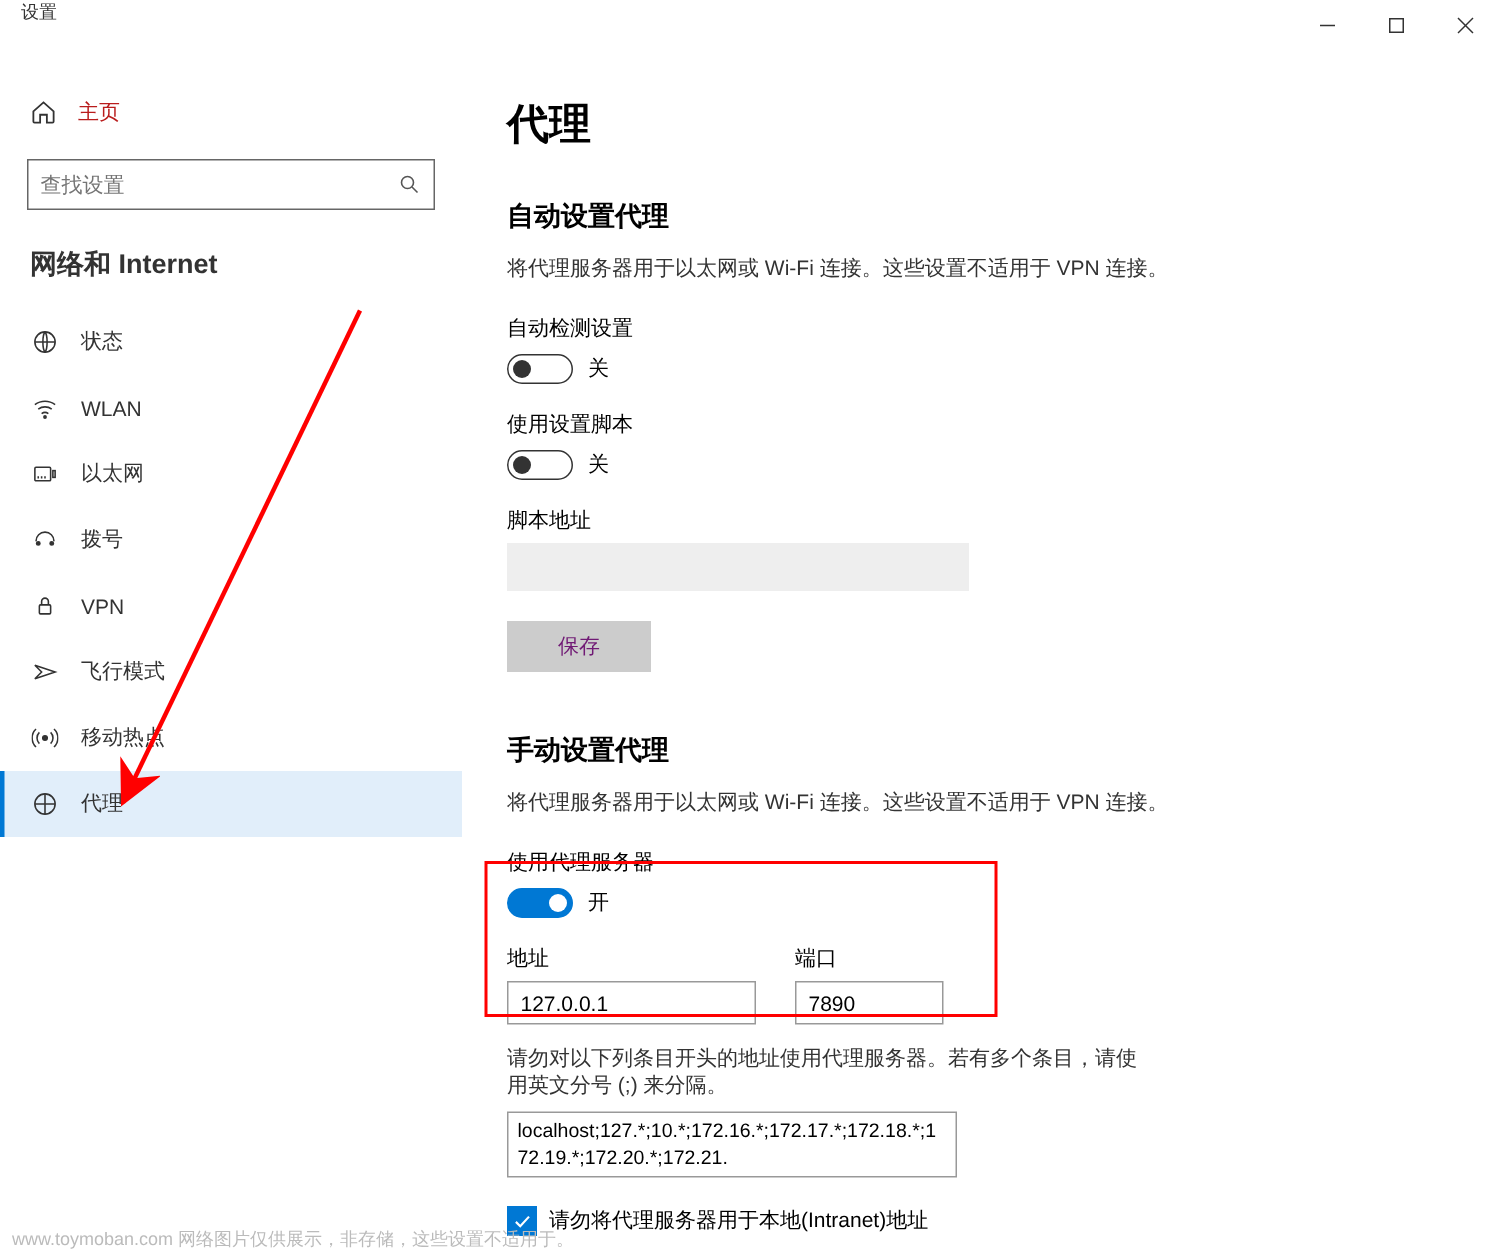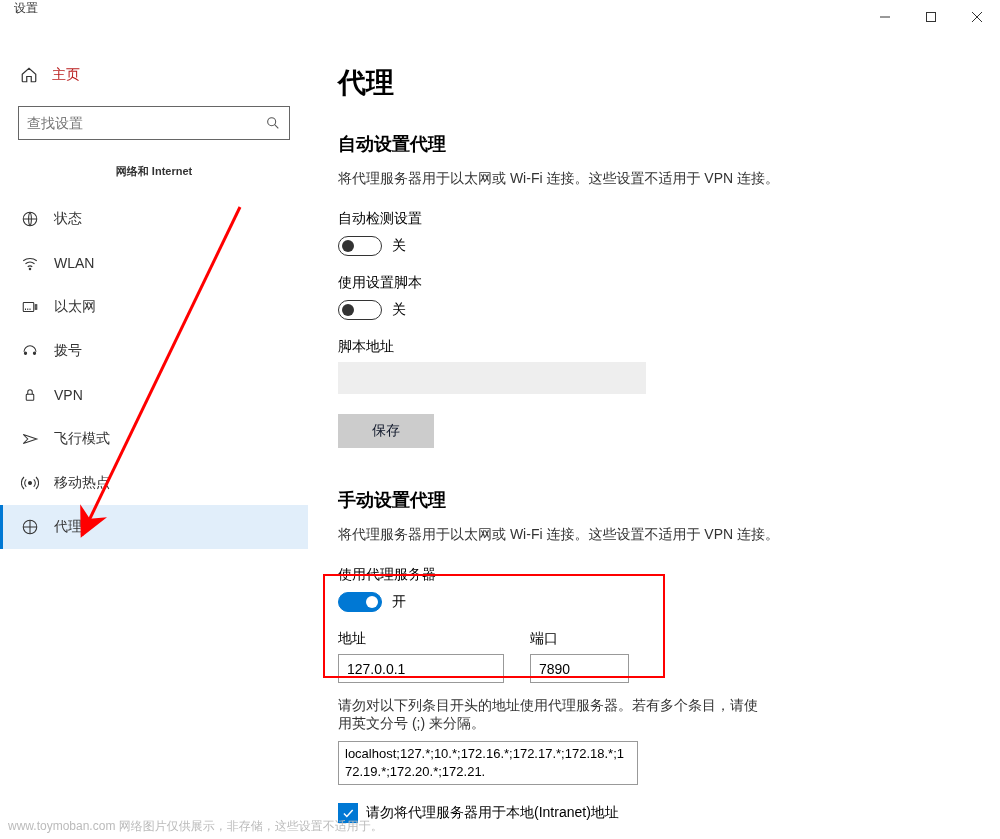--- a/index.html
+++ b/index.html
@@ -17,21 +17,21 @@
   
   .sidebar { width: 308px; background: #fff; padding-top: 24px; }
   .home-row { display: flex; align-items: center; padding: 8px 20px; cursor: pointer; }
   .home-row .icon { width: 18px; height: 18px; margin-right: 14px; display:flex; align-items:center; justify-content:center; }
   .home-row .label { font-size: 14px; color: #b91c1c; }
 
   .search-box { margin: 14px 18px 18px 18px; border: 1px solid #666; height: 34px; display: flex; align-items: center; padding: 12px 8px; }
   .search-box input { flex: 1; border: none; outline: none; font-size: 14px; background: transparent; }
   .search-box .sicon { width: 16px; height: 16px; }
 
-  .cat-header { font-size: 11px; font-weight: 600; color: #333; padding: 6px 20px 18px 20px; text-align: center; }
+  .cat-header { font-size: 18px; font-weight: 600; color: #333; padding: 6px 20px 18px 20px; }
 
   .nav-item { display: flex; align-items: center; height: 44px; padding: 0 20px; cursor: pointer; position: relative; }
   .nav-item .icon { width: 20px; height: 20px; margin-right: 14px; display:flex; align-items:center; justify-content:center; color:#333; }
   .nav-item .label { font-size: 14px; color: #333; }
   .nav-item.selected { background: #e1eefa; }
   .nav-item.selected::before { content: ""; position: absolute; left: 0; top: 0; bottom: 0; width: 3px; background: #0078d4; }
 
   
   .main { flex: 1; padding: 30px 30px 0 30px; overflow: hidden; }
   .main h1 { font-size: 28px; font-weight: 600; margin-bottom: 30px; }
@@ -41,21 +41,21 @@
   .toggle-label { font-size: 14px; margin-bottom: 8px; }
   .toggle-row { display: flex; align-items: center; margin-bottom: 18px; }
   .toggle { width: 44px; height: 20px; border-radius: 10px; border: 1px solid #333; position: relative; margin-right: 10px; cursor: pointer; background:#fff;}
   .toggle .knob { width: 12px; height: 12px; background: #333; border-radius: 50%; position: absolute; top: 3px; left: 3px; }
   .toggle.on { background: #0078d4; border-color: #0078d4; }
   .toggle.on .knob { background: #fff; left: auto; right: 3px; }
   .toggle-state { font-size: 14px; }
 
   .small-label { font-size: 14px; margin-bottom: 6px; }
   .script-input { width: 308px; height: 32px; background: #eee; border: none; margin-bottom: 20px; padding: 0 8px; font-size: 14px; }
-  .save-btn { width: 96px; height: 34px; background: #ccc; border: none; color: #0f172a; font-size: 14px; cursor: default; margin-bottom: 40px; }
+  .save-btn { width: 96px; height: 34px; background: #ccc; border: none; color: #701a75; font-size: 14px; cursor: default; margin-bottom: 40px; }
 
   .field-row { display: flex; gap: 26px; margin-bottom: 14px; }
   .field { display: flex; flex-direction: column; }
   .field input { height: 29px; border: 1px solid #999; padding: 0 8px; font-size: 14px; }
   .field.addr input { width: 166px; }
   .field.port input { width: 99px; }
 
   .exceptions { width: 300px; height: 44px; border: 1px solid #999; font-size: 13px; line-height: 1.35; padding: 3px 6px; overflow: hidden; resize: none; font-family: inherit; }
 
   .chk-row { display: flex; align-items: center; margin-top: 14px; }

